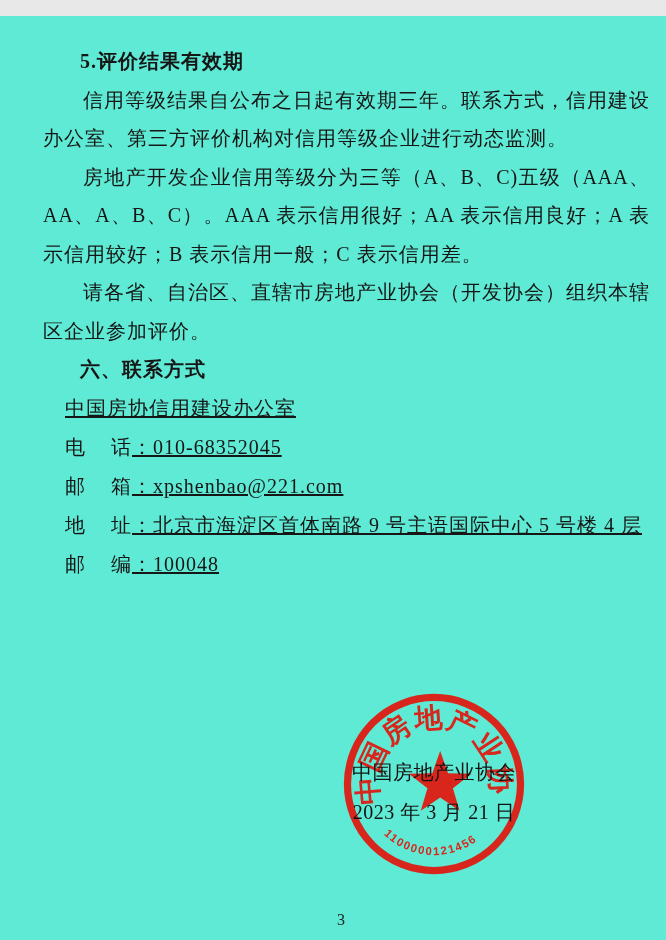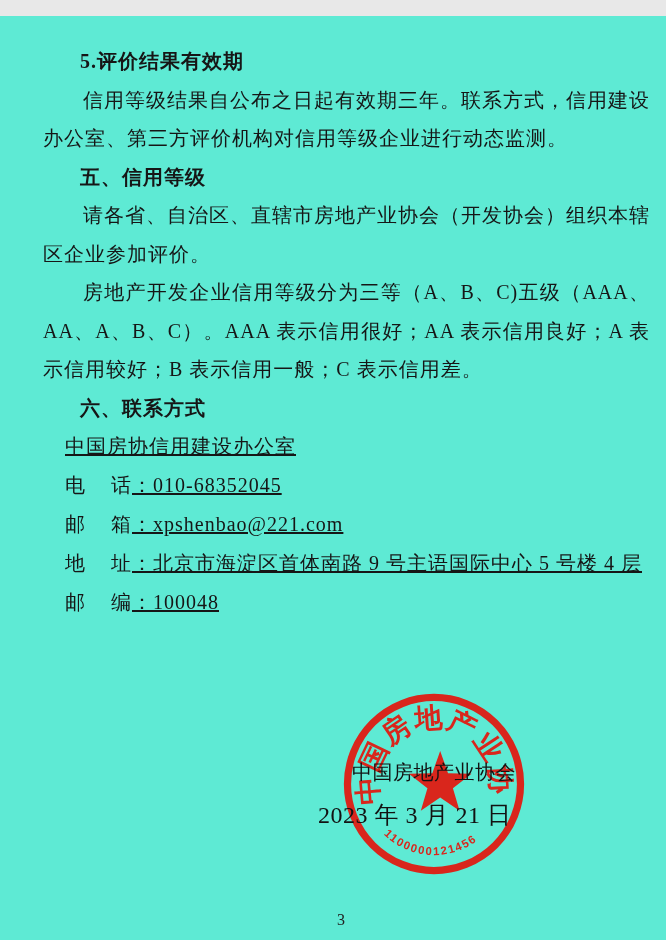--- a/index.html
+++ b/index.html
@@ -58,25 +58,25 @@
     top: 743px;
     width: 216px;
     text-align: center;
     font-size: 20px;
     letter-spacing: 0.5px;
     color: #121212;
     z-index: 2;
   }
   .seal-date {
     position: absolute;
-    left: 318px;
+    left: 326px;
     top: 783px;
     width: 216px;
-    text-align: left;
-    font-size: 24px;
+    text-align: center;
+    font-size: 20px;
     letter-spacing: 0.5px;
     color: #121212;
     z-index: 2;
   }
   .pageno {
     position: absolute;
     left: 0;
     top: 895px;
     width: 682px;
     text-align: center;
@@ -88,25 +88,24 @@
 <body>
 
 <div class="page">
 
   <div class="content">
 
     <p class="heading">5.评价结果有效期</p>
 
     <p class="para">信用等级结果自公布之日起有效期三年。联系方式，信用建设办公室、第三方评价机构对信用等级企业进行动态监测。</p>
 
-    <p class="heading">五、信用等级</p>
+
+    <p class="para">房地产开发企业信用等级分为三等（A、B、C)五级（AAA、AA、A、B、C）。AAA 表示信用很好；AA 表示信用良好；A 表示信用较好；B 表示信用一般；C 表示信用差。</p>
 
     <p class="para">请各省、自治区、直辖市房地产业协会（开发协会）组织本辖区企业参加评价。</p>
-
-    <p class="para">房地产开发企业信用等级分为三等（A、B、C)五级（AAA、AA、A、B、C）。AAA 表示信用很好；AA 表示信用良好；A 表示信用较好；B 表示信用一般；C 表示信用差。</p>
 
     <p class="heading">六、联系方式</p>
 
     <div class="contact-line">中国房协信用建设办公室</div>
 
     <div class="contact-line">
       <span class="clabel">电话</span><span>：</span><span>010-68352045</span>
     </div>
 
 

